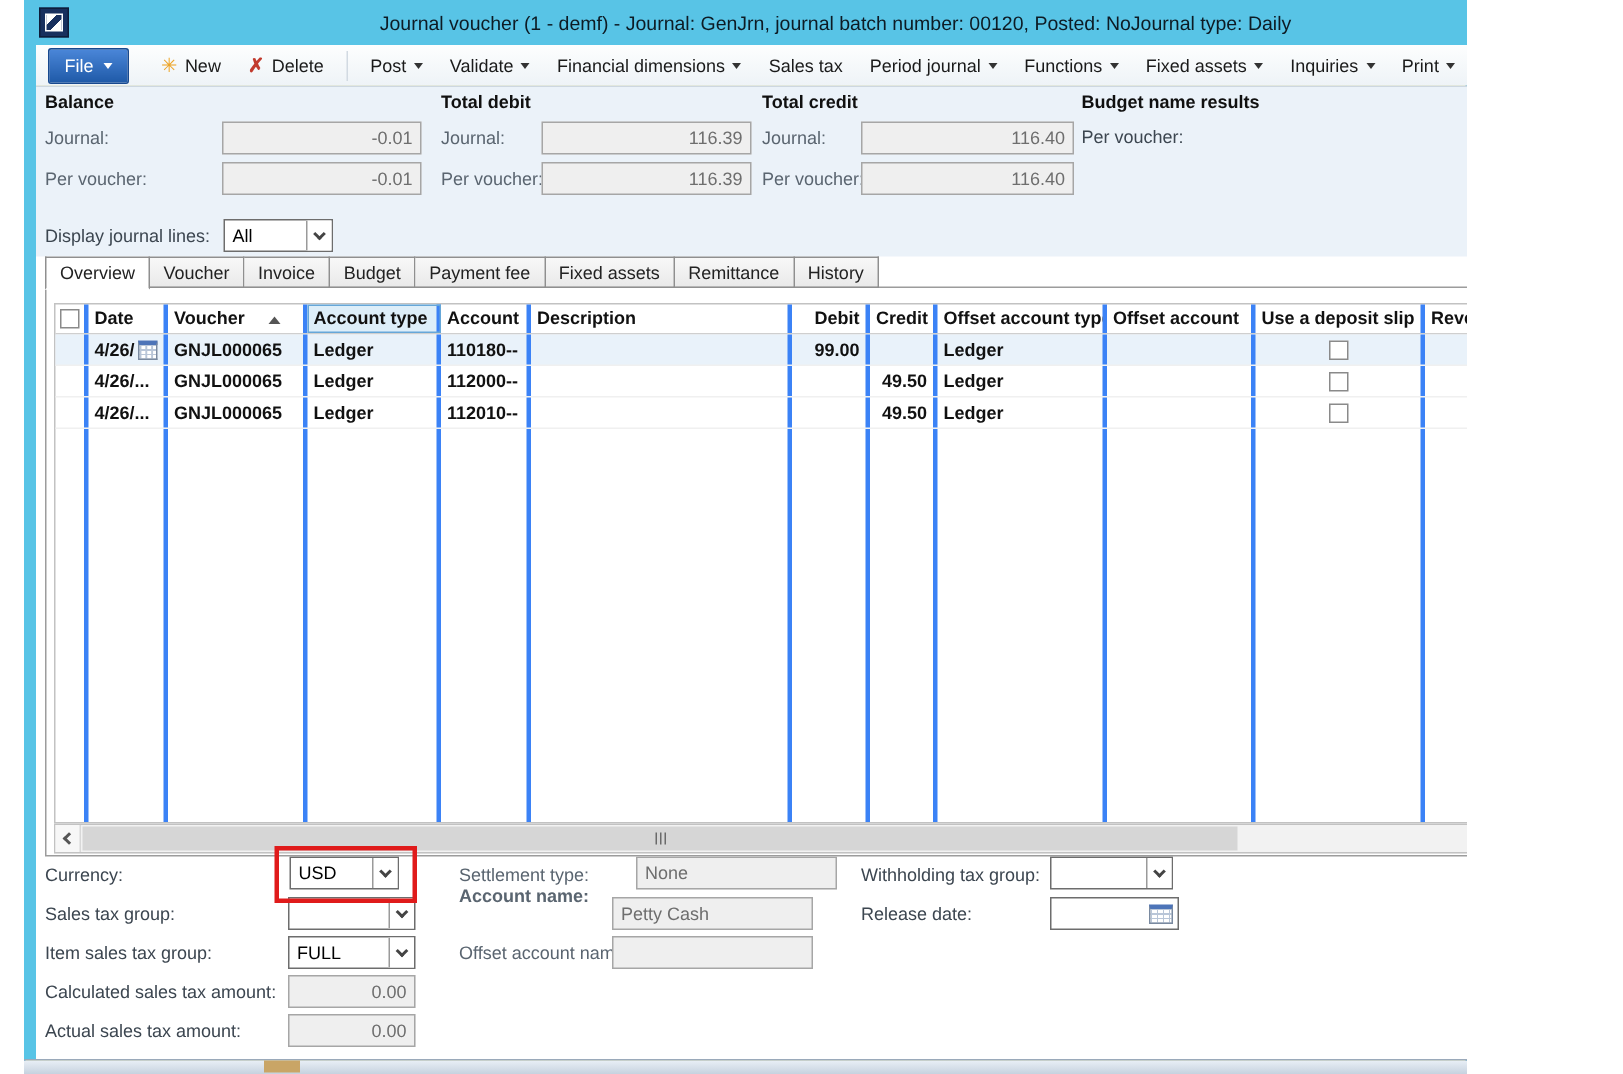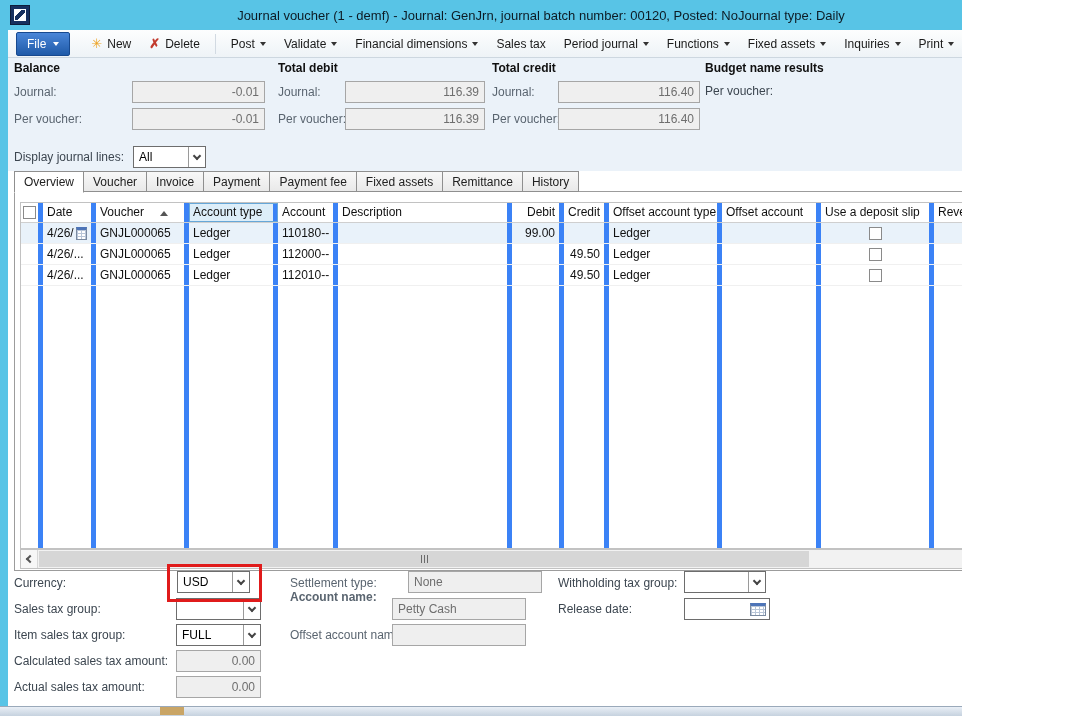--- a/index.html
+++ b/index.html
@@ -1,18 +1,18 @@
 <!DOCTYPE html>
 <html><head>
 <meta charset="utf-8">
 <style>
   * { box-sizing: border-box; margin: 0; padding: 0; }
   body { background:#fff; font-family:"Liberation Sans", sans-serif; font-size:12px; color:#222; }
   .stage { position:relative; width:962px; height:716px; background:#fef9c3; overflow:hidden;
-           box-shadow: inset 0 0 0 1px #2e9cc3; }
+           box-shadow: inset 0 0 0 1px #2e9cc3; margin-left: 16px; }
 
   
   .titlebar { position:absolute; left:0; top:0; width:1082px; height:30px; background:#58c4e6; display:flex; align-items:center; }
   .app-icon { position:absolute; left:10px; top:5px; width:20px; height:20px; background:#17305e; border:1px solid #0d1d3a; }
   .app-icon span { position:absolute; left:3px; top:3px; width:12px; height:12px; border:1px solid #fff; background:linear-gradient(135deg,#fff 0 35%, #17305e 35% 65%, #fff 65%); }
   .win-title { width:100%; text-align:center; font-size:13px; color:#0d1b24; }
   .win-controls { position:absolute; right:6px; top:3px; display:flex; }
   .winbtn { width:34px; height:24px; border:2px solid #111; margin-left:-2px; display:flex; align-items:center; justify-content:center; }
   .winbtn.close { background:#c94b48; }
   .gl-min { width:12px; height:3px; background:#111; margin-top:8px; }
@@ -69,21 +69,21 @@
   .tab { height:21px; padding:0 9px; line-height:20px; border:1px solid #8f8f8f; border-left:none; background:linear-gradient(#f8f8f8,#e9e9e9); color:#222; }
   .tab:first-child { border-left:1px solid #8f8f8f; }
   .tab.active { background:#fff; height:22px; border-bottom:1px solid #fff; font-weight:normal; }
 
   .tab-panel { position:absolute; left:14px; top:191px; width:1045px; height:380px; background:#fff; border:1px solid #9c9c9c; }
 
   
   .grid { position:absolute; left:20px; top:202px; width:1037px; background:#fff; border:1px solid #c2c2c2; z-index:2; }
   .g-row { display:grid; grid-template-columns:22px 53px 93px 89px 60px 174px 52px 45px 113px 99px 113px auto; height:21px; border-bottom:1px solid #f0f0f0; }
   .g-row.head { height:20px; border-bottom:1px solid #cfcfcf; }
-  .g-cell { padding:0 4px; line-height:20px; border-right:5px solid #3b82f6; overflow:hidden; white-space:nowrap; color:#111; position:relative; }
+  .g-cell { padding:0 4px; line-height:20px; border-right:3px solid #3b82f6; overflow:hidden; white-space:nowrap; color:#111; position:relative;font-weight:bold; }
   .g-row.head .g-cell { line-height:19px; }
   .g-cell.num { text-align:right; }
   .g-cell.center { display:flex; align-items:center; justify-content:center; padding:0; }
   .g-row.sel { background:#e9f2fa; }
   .col-focus { background:#ddeef9; outline:1px solid #66a7d8; outline-offset:-1px; }
   .sort-asc { display:inline-block; width:0; height:0; border-left:4px solid transparent; border-right:4px solid transparent; border-bottom:5px solid #555; margin-left:16px; }
   .checkbox { display:inline-block; width:13px; height:13px; border:1px solid #8a8a8a; background:#fff; }
   .g-row.filler { height:262px; border-bottom:none; }
   .g-row.filler .g-cell { height:100%; }
   .datecell { display:flex; align-items:center; gap:2px;text-align:center; }
@@ -225,21 +225,21 @@
     <span class="val">All</span>
     <span class="dd-btn">
         <span class="chev"></span>
       </span>
   </div>
 
   <div class="tabs">
     <div class="tab active">Overview</div>
     <div class="tab">Voucher</div>
     <div class="tab">Invoice</div>
-    <div class="tab">Payment</div>
+    <div class="tab">Budget</div>
     <div class="tab">Payment fee</div>
     <div class="tab">Fixed assets</div>
     <div class="tab">Remittance</div>
     <div class="tab">History</div>
   </div>
 
   <div class="tab-panel"></div>
 
   <div class="grid">
     <div class="g-row head">

